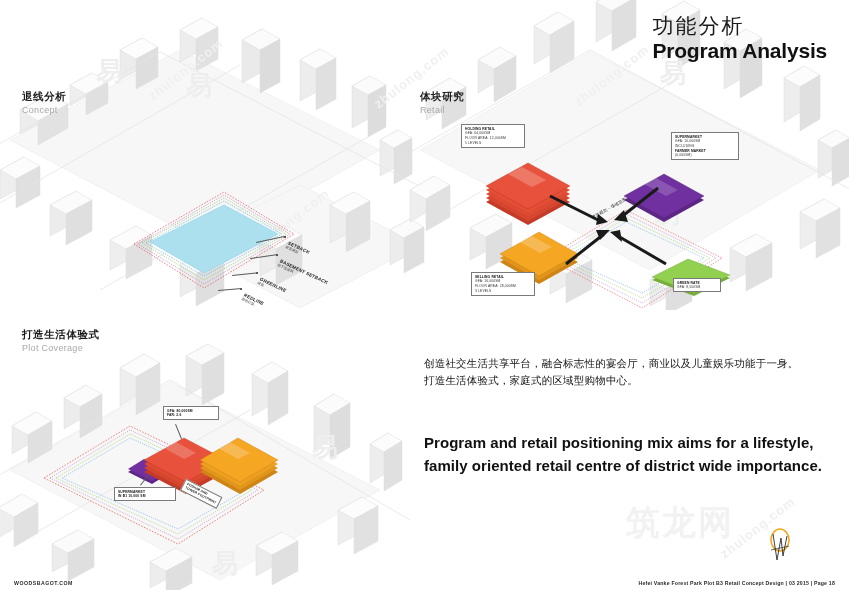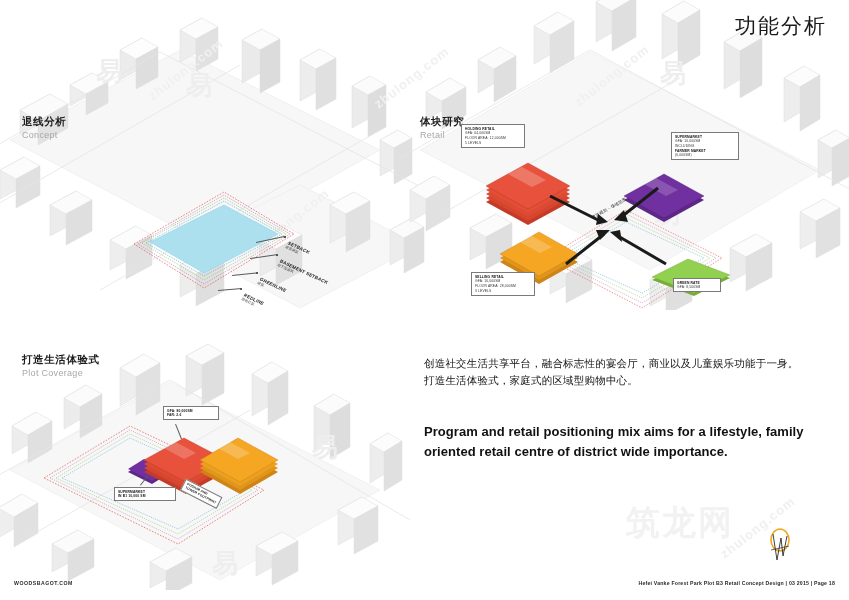--- a/index.html
+++ b/index.html
@@ -48,21 +48,21 @@
   }
   #title-cn {
     font-size: 21px; color: #1a1a1a; font-weight: normal;
     letter-spacing: 2px; line-height: 1.15;
   }
   #title-en {
     font-size: 21px; color: #111111; font-weight: bold;
     letter-spacing: -0.2px; line-height: 1.15; margin-top: 1px;
   }
 
-  .section-head { position: absolute; margin-top: 25px; }
+  .section-head { position: absolute; }
   .sh-cn {
     font-size: 10.5px; color: #1c1c1c; font-weight: bold;
     letter-spacing: 0.6px; line-height: 1.3;
   }
   .sh-en {
     font-size: 9px; color: #a8a8a8; font-weight: normal;
     letter-spacing: 0.3px; line-height: 1.3; margin-top: 1px;
   }
   #head-setbacks { left: 22px; top: 90px; }
   #head-program  { left: 420px; top: 90px; }
@@ -142,23 +142,23 @@
   
   #body-cn {
     position: absolute; left: 424px; top: 355px;
     width: 400px;
     font-size: 10.5px;
     color: #141414;
     line-height: 1.62;
     letter-spacing: 0.2px;
   }
   #body-en {
-    position: absolute; left: 424px; top: 422px;
+    position: absolute; left: 424px; top: 432px;
     width: 405px;
-    font-size: 13px;
+    font-size: 15px;
     color: #111111;
     font-weight: bold;
     line-height: 1.52;
     letter-spacing: 0.05px;
   }
   #body-en p + p { margin-top: 0px; }
 
   
   #coverage-site { position: absolute; left: 36px; top: 404px; }
 
@@ -419,20 +419,21 @@
   <div class="wm wm-yi" style="left:212px; top:546px;">易</div>
   <div class="wm wm-diag" style="left:140px; top:62px;">zhulong.com</div>
   <div class="wm wm-diag" style="left:366px; top:70px;">zhulong.com</div>
   <div class="wm wm-diag" style="left:566px; top:68px;">zhulong.com</div>
   <div class="wm wm-diag" style="left:246px; top:212px;">zhulong.com</div>
   <div class="wm wm-diag" style="left:712px; top:520px;">zhulong.com</div>
   <div class="wm wm-big" style="left:626px; top:500px;">筑龙网</div>
 
   <div id="title-block">
     <div id="title-cn">功能分析</div>
+    <div id="title-en">Program Analysis</div>
   </div>
 
   <div class="section-head" id="head-setbacks">
     <div class="sh-cn">退线分析</div>
     <div class="sh-en">Concept</div>
   </div>
   <div class="section-head" id="head-program">
     <div class="sh-cn">体块研究</div>
     <div class="sh-en">Retail</div>
   </div>

